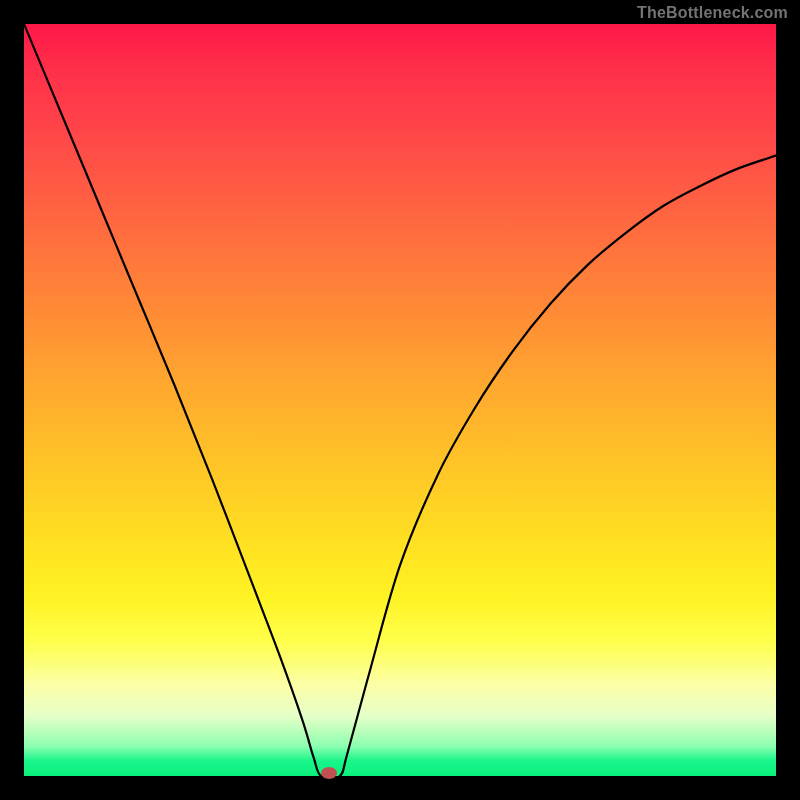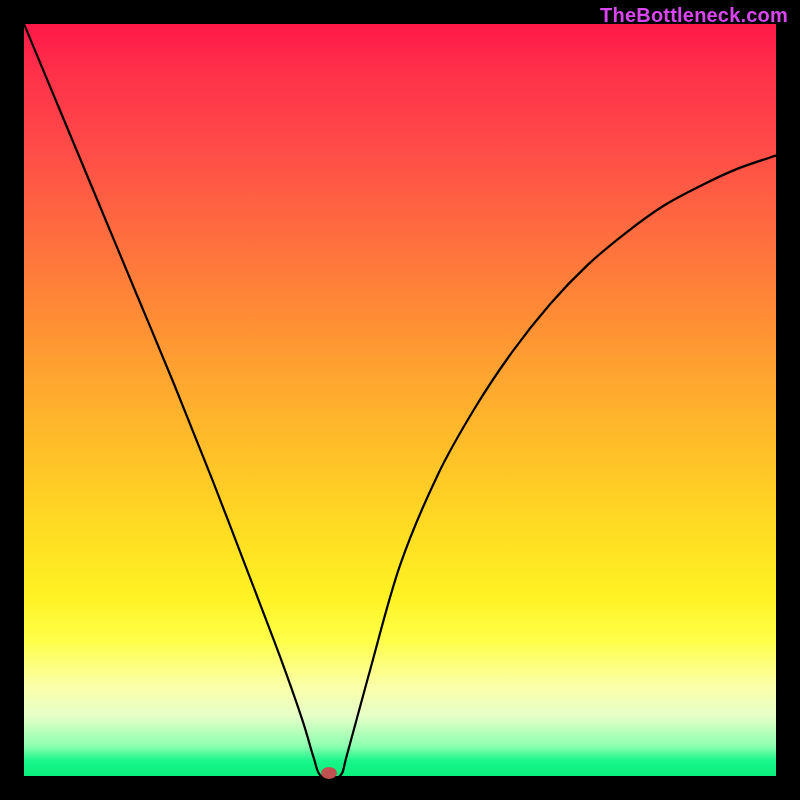--- a/index.html
+++ b/index.html
@@ -13,23 +13,23 @@
   .container {
     position: relative;
     width: 800px;
     height: 800px;
     background: #000;
   }
   .watermark {
     position: absolute;
     top: 4px;
     right: 12px;
-    font-size: 20px;
+    font-size: 16px;
     font-weight: 600;
-    color: #d946ef;
+    color: #737373;
     letter-spacing: 0.2px;
     z-index: 4;
   }
   .plot {
     position: absolute;
     left: 24px;
     top: 24px;
     width: 752px;
     height: 752px;
   }

